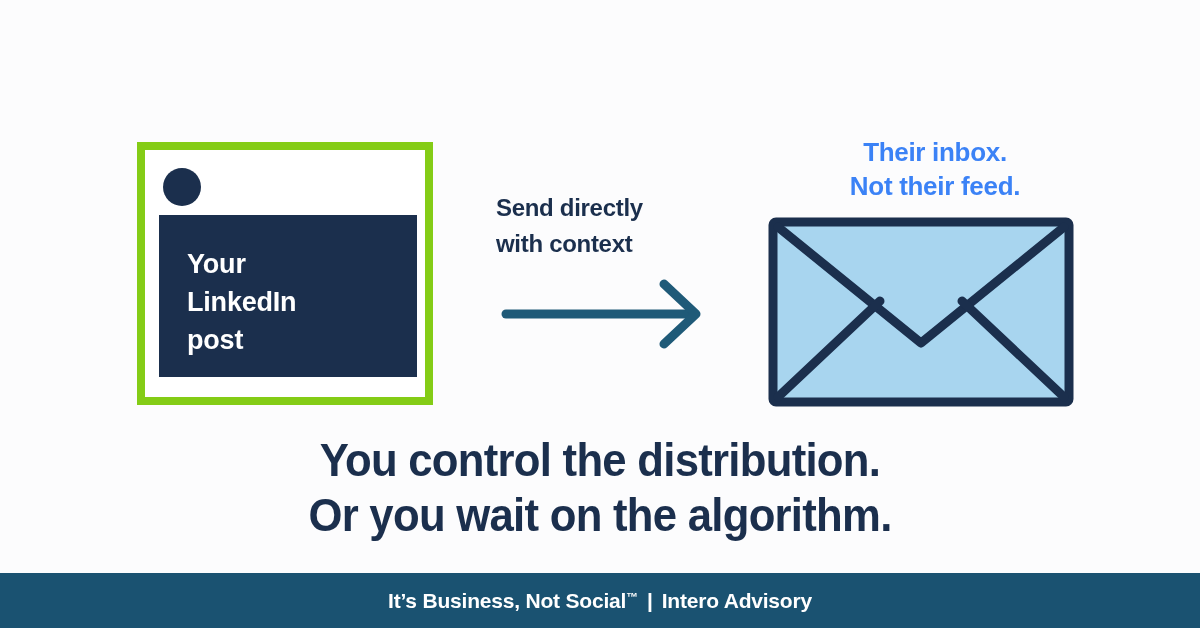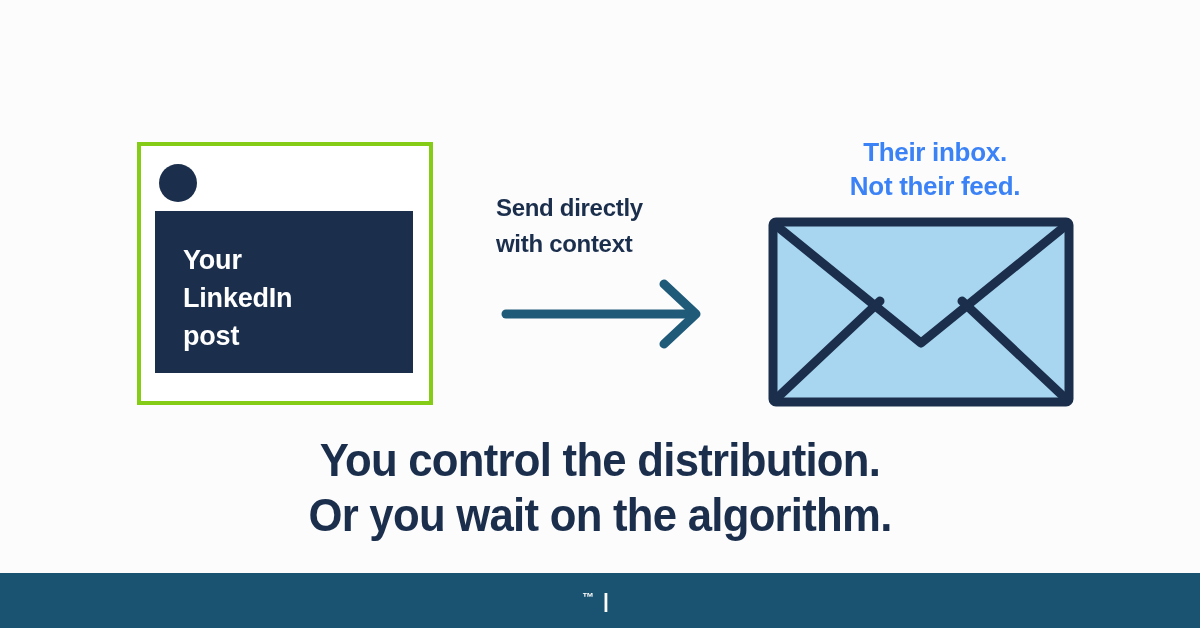--- a/index.html
+++ b/index.html
@@ -23,21 +23,21 @@
   }
 
   
   .post-card {
     position: absolute;
     left: 137px;
     top: 142px;
     width: 296px;
     height: 263px;
     box-sizing: border-box;
-    border: 4px solid #84cc16;
+    border: 8px solid #84cc16;
     background: #ffffff;
   }
   .post-avatar {
     position: absolute;
     left: 18px;
     top: 18px;
     width: 38px;
     height: 38px;
     border-radius: 50%;
     background: #1b2f4d;
@@ -189,17 +189,17 @@
       <line x1="10" y1="180" x2="112" y2="84" stroke="#1b2f4d" stroke-width="9" stroke-linecap="round"></line>
       <line x1="296" y1="180" x2="194" y2="84" stroke="#1b2f4d" stroke-width="9" stroke-linecap="round"></line>
     </svg>
   </div>
 
   <div class="headline">You control the distribution.
 Or you wait on the algorithm.</div>
 
   <div class="footer-bar">
     <div class="footer-text">
-      <span class="footer-tm">™</span><span class="footer-sep">|</span>
+      <span>It’s Business, Not Social</span><span class="footer-tm">™</span><span class="footer-sep">|</span><span>Intero Advisory</span>
     </div>
   </div>
 
 </div>
 
 </body></html>

